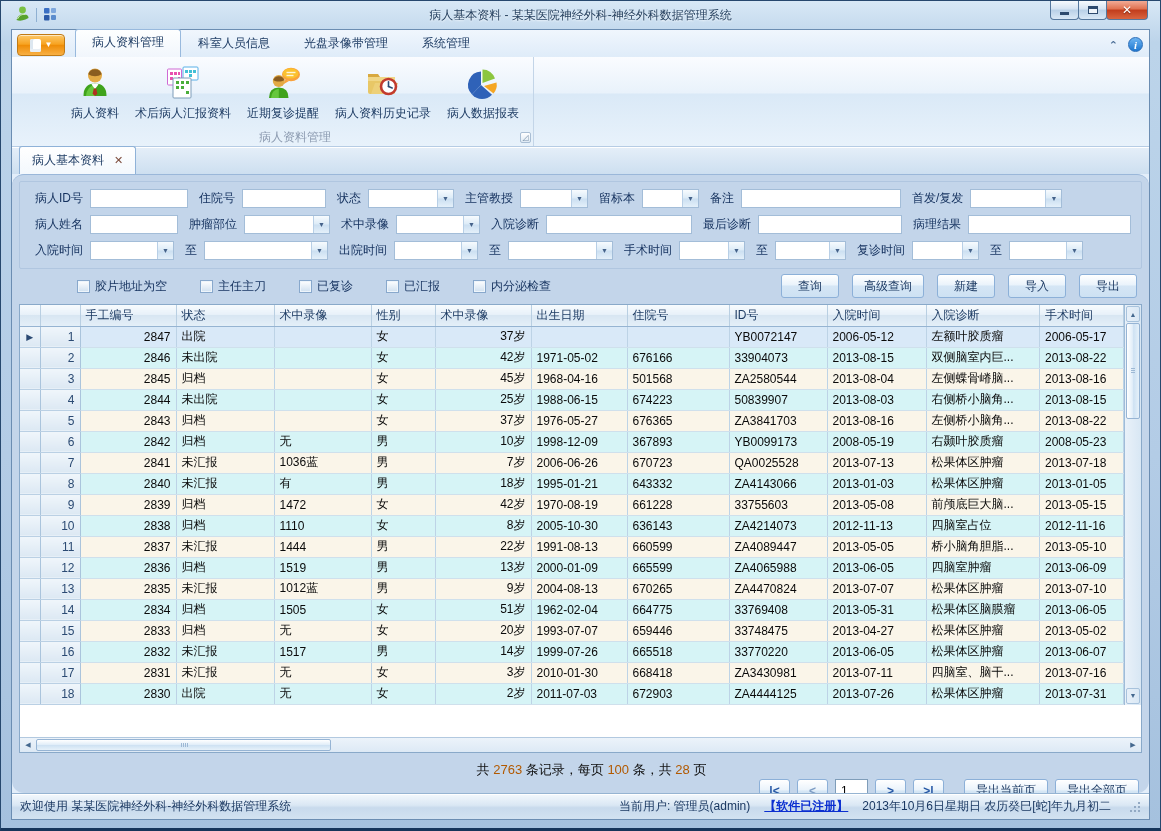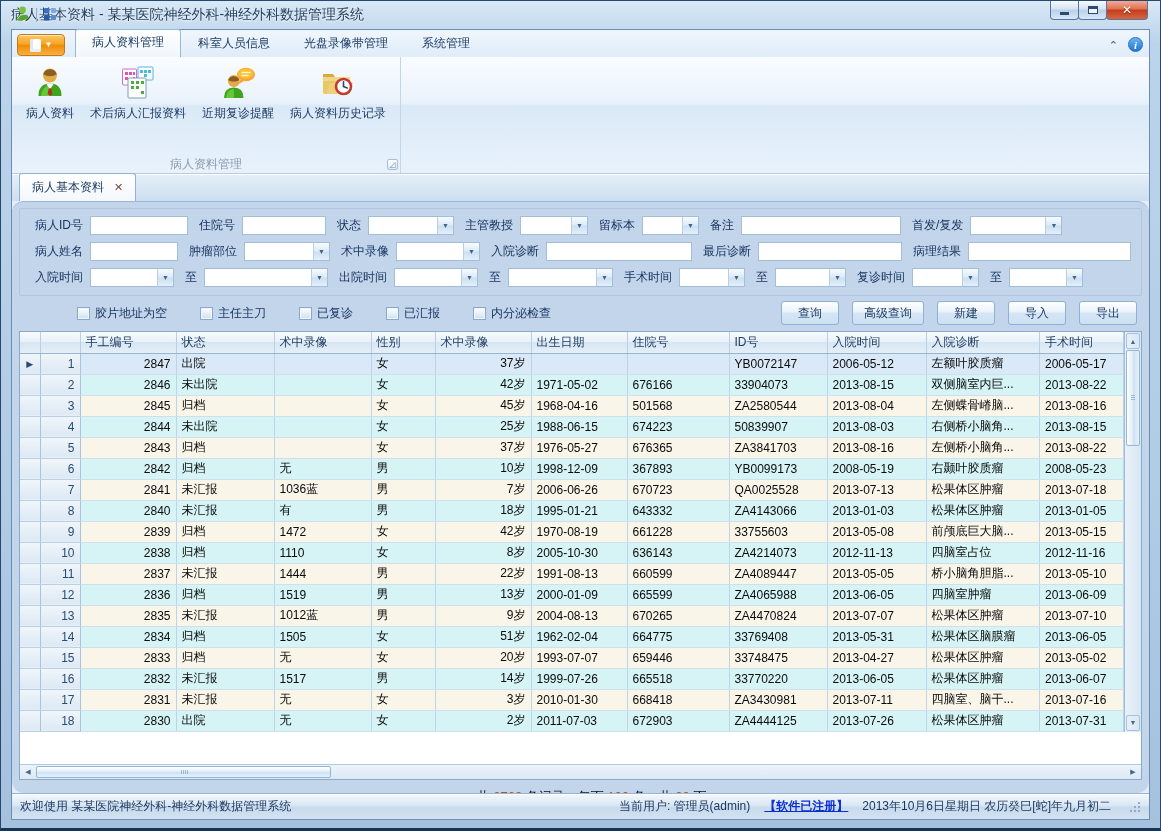--- a/index.html
+++ b/index.html
@@ -9,21 +9,21 @@
   .window{position:relative;width:1161px;height:831px;margin:0 auto;
     border:1px solid #26486e;border-bottom:3px solid #16355a;
     padding:0 10px 8px;
     background:linear-gradient(180deg,#d8e8f6 0%,#bcd4ea 5%,#b3cce6 55%,#a5c1de 100%);
     overflow:hidden;}
 
   
   .titlebar{height:28px;display:flex;align-items:center;position:relative;}
   .tb-icons{display:flex;align-items:center;gap:5px;padding-left:3px;z-index:2;}
   .tb-sep{width:1px;height:14px;background:#8fb0d2;}
-  .tb-title{position:absolute;left:0;right:0;color:#25405f;text-shadow:0 1px 2px rgba(255,255,255,.9);font-size:14px;}
+  .tb-title{position:absolute;left:0;right:0;text-align:center;color:#25405f;text-shadow:0 1px 2px rgba(255,255,255,.9);font-size:12px;}
   .tb-btns{margin-left:auto;display:flex;z-index:2;align-self:flex-start;padding-right:2px;}
   .tb-btn{width:29px;height:19px;border:1px solid #54779d;border-top:none;display:flex;align-items:center;justify-content:center;
     background:linear-gradient(#f6fafd,#d4e3f2 45%,#b9d0e7 50%,#d9e8f6);border-radius:0 0 4px 4px;}
   .tb-btn+.tb-btn{margin-left:-1px;}
   .tb-btn.close{width:42px;background:linear-gradient(#f2ab96,#e0704f 45%,#c13c1c 50%,#d96540);}
   .glyph-min{width:9px;height:3px;background:#2d4a6e;margin-top:7px;}
   .glyph-max{width:10px;height:8px;border:1px solid #2d4a6e;border-top:3px solid #2d4a6e;background:#eef4fa;}
   .glyph-close{color:#fff;font-weight:bold;font-size:12px;line-height:1;text-shadow:0 1px 1px #7a2410;}
 
   
@@ -38,21 +38,21 @@
   .menu-caret{color:#fff;font-size:8px;line-height:1;}
   .rtab{padding:5px 17px 5px;color:#1e3c64;white-space:nowrap;cursor:default;}
   .rtab.active{background:linear-gradient(#feffff,#f1f6fc);border:1px solid #98b9dd;border-bottom:none;border-radius:3px 3px 0 0;padding:4px 16px 6px;}
   .ribbon-right{margin-left:auto;display:flex;align-items:center;gap:10px;padding-bottom:5px;}
   .chev-up{color:#4a6d96;font-weight:bold;font-size:11px;line-height:6px;}
   .info-ic{width:15px;height:15px;border-radius:50%;border:1px solid #2a6db8;color:#fff;
     background:linear-gradient(#6db4f2,#1e77d0);display:flex;align-items:center;justify-content:center;
     font-family:"Liberation Serif",serif;font-style:italic;font-weight:bold;font-size:11px;}
 
   
-  .ribbon-body{height:117px;background:linear-gradient(#fafcff,#e9f2fb 40%,#dae9f7 42%,#e8f2fb 100%);border-bottom:1px solid #b6cce4;display:flex;}
+  .ribbon-body{height:90px;background:linear-gradient(#fafcff,#e9f2fb 40%,#dae9f7 42%,#e8f2fb 100%);border-bottom:1px solid #b6cce4;display:flex;padding-left:45px;}
   .ribbon-group{display:flex;flex-direction:column;border-right:1px solid #c3d5e8;position:relative;padding:0 2px;}
   .rgroup-items{flex:1;display:flex;align-items:flex-start;padding:4px 4px 0 4px;}
   .rbtn{display:flex;flex-direction:column;align-items:center;padding:1px 8px 2px;border-radius:3px;cursor:default;}
   .rbtn-icon{width:40px;height:42px;display:flex;align-items:center;justify-content:center;}
   .rbtn-label{margin-top:1px;color:#1e3c64;white-space:nowrap;}
   .rgroup-label{height:17px;text-align:center;color:#8c9bb0;position:relative;}
   .dlg-launcher{position:absolute;right:2px;bottom:3px;width:11px;height:11px;border:1px solid #a9bed4;border-radius:2px;
     color:#7e95ad;font-size:8px;line-height:9px;text-align:center;background:linear-gradient(#fff,#dfeaf4);}
 
   
@@ -267,20 +267,31 @@
                   <path d="M3 12h27v4H3z" fill="#f0d788"></path>
                   <path d="M6 29l4-11h23l-4 11z" fill="#edd079"></path>
                   <circle cx="23.5" cy="21.5" r="7.5" fill="#fff" stroke="#c23b2e" stroke-width="2.6"></circle>
                   <g stroke="#2b4a73" stroke-width="1.6" stroke-linecap="round">
                     <line x1="23.5" y1="21.5" x2="23.5" y2="16.8"></line>
                     <line x1="23.5" y1="21.5" x2="27.2" y2="23"></line>
                   </g>
                 </svg>
               </div>
               <div class="rbtn-label">病人资料历史记录</div>
+            </div>
+            <div class="rbtn">
+              <div class="rbtn-icon">
+                <svg width="36" height="36" viewBox="0 0 36 36">
+                  <path d="M16 20 L16 6.5 A13.5 13.5 0 0 0 7 29.5 Z" fill="#2f62b8"></path>
+                  <path d="M16 20 L7 29.5 A13.5 13.5 0 0 0 27 29.8 Z" fill="#2f62b8"></path>
+                  <path d="M17.5 18 L17.5 4.5 A13 13 0 0 1 30 13.5 Z" fill="#8cc63f"></path>
+                  <path d="M19 21 L31.5 17.5 A13 13 0 0 1 28.5 28.5 Z" fill="#f5a623"></path>
+                </svg>
+              </div>
+              <div class="rbtn-label">病人数据报表</div>
             </div>
           </div>
         <div class="rgroup-label">病人资料管理</div>
         <div class="dlg-launcher">◿</div>
       </div>
     </div>
 
     <div class="doc-tabs">
       <div class="dtab">
         <span>病人基本资料</span>

